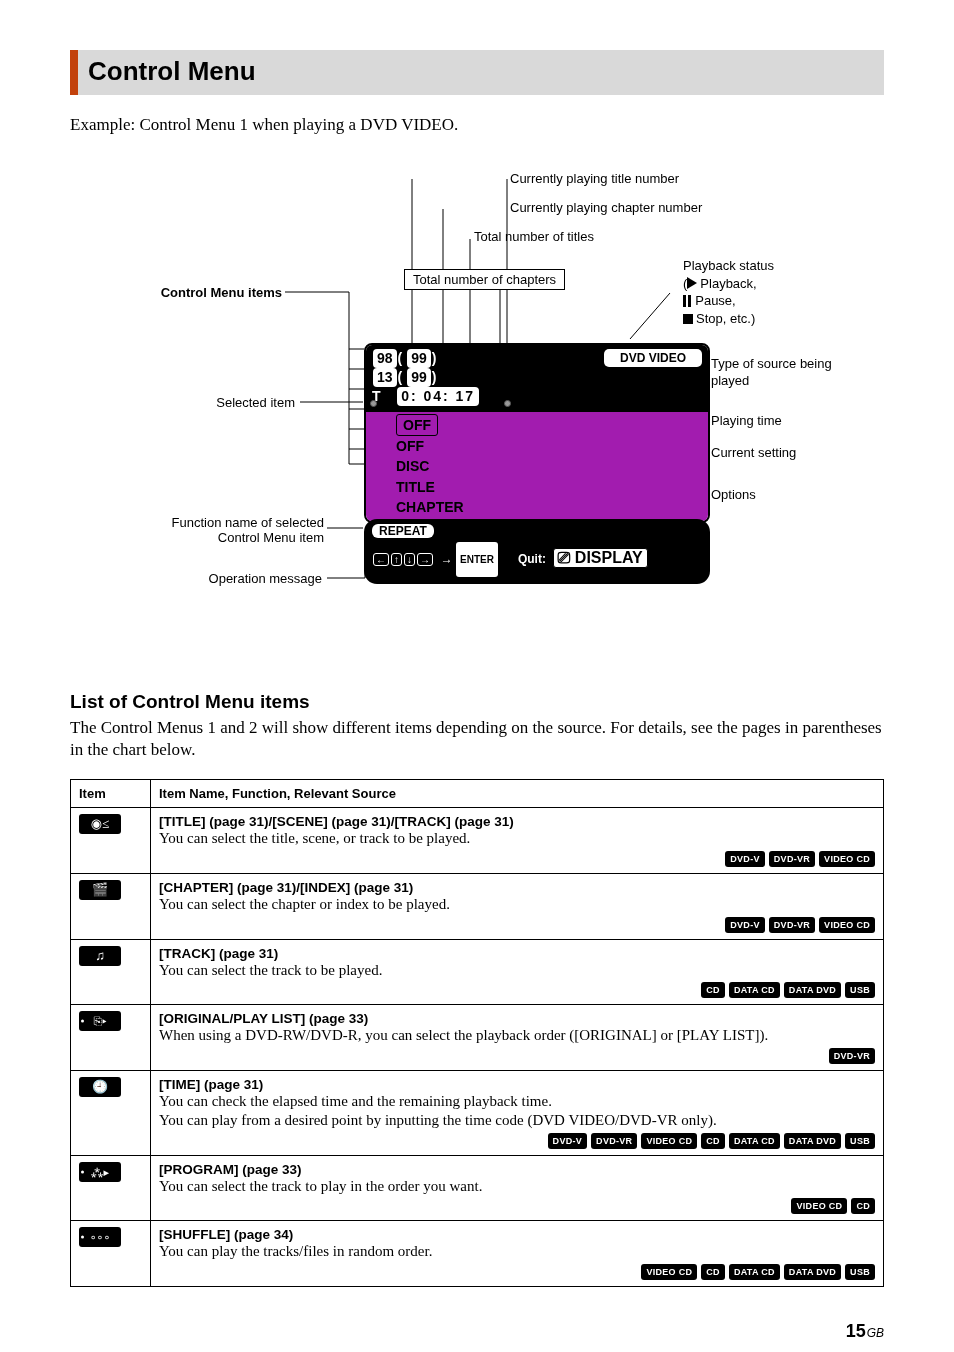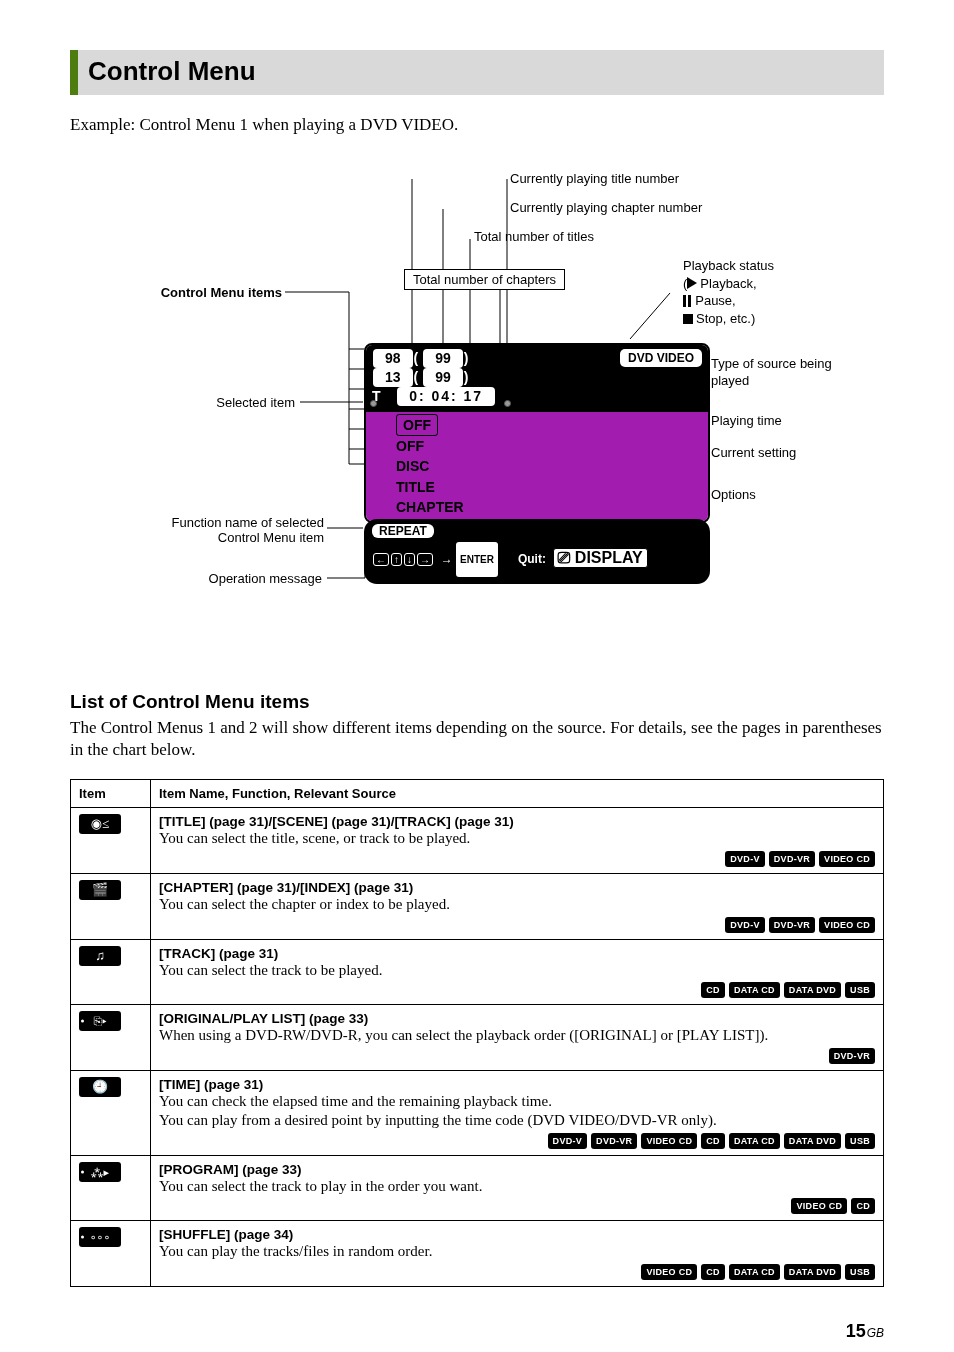--- a/index.html
+++ b/index.html
@@ -1,32 +1,32 @@
 <!DOCTYPE html>
 <html><head>
 <meta charset="utf-8">
 <style>
   * { box-sizing: border-box; margin: 0; padding: 0; }
   html, body { width: 954px; background: #fff; font-family: "Times New Roman", Times, serif; color: #000; }
   .page { padding: 50px 70px 30px 70px; }
-  .section-title-bar { background: #d9d9d9; border-left: 8px solid #4d7c0f; padding: 6px 10px 8px 10px; margin-bottom: 20px; }
+  .section-title-bar { background: #d9d9d9; border-left: 8px solid #c2410c; padding: 6px 10px 8px 10px; margin-bottom: 20px; }
   .section-title-bar h1 { font-family: Arial, Helvetica, sans-serif; font-weight: 900; font-size: 26px; }
   .example-line { font-size: 17px; margin-bottom: 14px; }
 
   .diagram { position: relative; height: 520px; margin-bottom: 8px; font-family: Arial, Helvetica, sans-serif; font-size: 13px; }
   .d-label { position: absolute; white-space: nowrap; }
   .d-label.right-al { text-align: right; }
   .d-bold { font-weight: bold; }
 
   .osd { position: absolute; width: 346px; background: #fff; }
   .osd-frame { border: 2px solid #000; border-radius: 8px; overflow: hidden; }
   .osd-top { background: #000; color: #fff; padding: 4px 6px 6px 6px; font-family: Arial, Helvetica, sans-serif; font-weight: bold; font-size: 14px; line-height: 1.35; position: relative; }
-  .digit-box { display: inline-block; background: #fff; color: #000; border-radius: 4px; padding: 0 12px; margin: 0 1px; font-weight: bold; }
+  .digit-box { display: inline-block; background: #fff; color: #000; border-radius: 4px; padding: 0 4px; margin: 0 1px; font-weight: bold; }
   .osd-bottom { background: #a21caf; color: #000; padding: 2px 6px 4px 30px; font-family: Arial, Helvetica, sans-serif; font-weight: bold; font-size: 14px; line-height: 1.45; }
-  .osd-source { position: absolute; right: 6px; top: 4px; background: #fff; color: #000; border-radius: 5px; padding: 1px 8px; font-size: 12px; }
+  .osd-source { position: absolute; right: 6px; top: 4px; background: #fff; color: #000; border-radius: 5px; padding: 1px 16px; font-size: 12px; }
   .osd-play-icon { position: absolute; right: 52px; top: 6px; width: 0; height: 0; border-left: 11px solid #fff; border-top: 7px solid transparent; border-bottom: 7px solid transparent; }
 
   .osd-footer { position: absolute; width: 346px; border: 2px solid #000; border-radius: 13px; background: #000; color: #fff; padding: 3px 6px 5px 6px; font-family: Arial, Helvetica, sans-serif; font-size: 12px; font-weight: bold; }
   .osd-func { display: inline-block; background: #fff; color: #000; border-radius: 6px; padding: 0 7px; margin-right: 6px; }
   .osd-key { display: inline-block; border: 1px solid #fff; border-radius: 3px; padding: 0 2px; font-size: 10px; margin: 0 1px; background: #000; color: #fff; }
   .osd-enter { display: inline-block; background: #fff; color: #000; border-radius: 3px; padding: 12px 4px; font-size: 10px; }
   .osd-display { display: inline-block; background: #fff; color: #000; border-radius: 3px; padding: 0 4px; font-size: 16px; border: 1px solid #000; }
 
   .sel-dot { position: absolute; width: 7px; height: 7px; background: #999; border-radius: 50%; border: 1px solid #555; }
 

